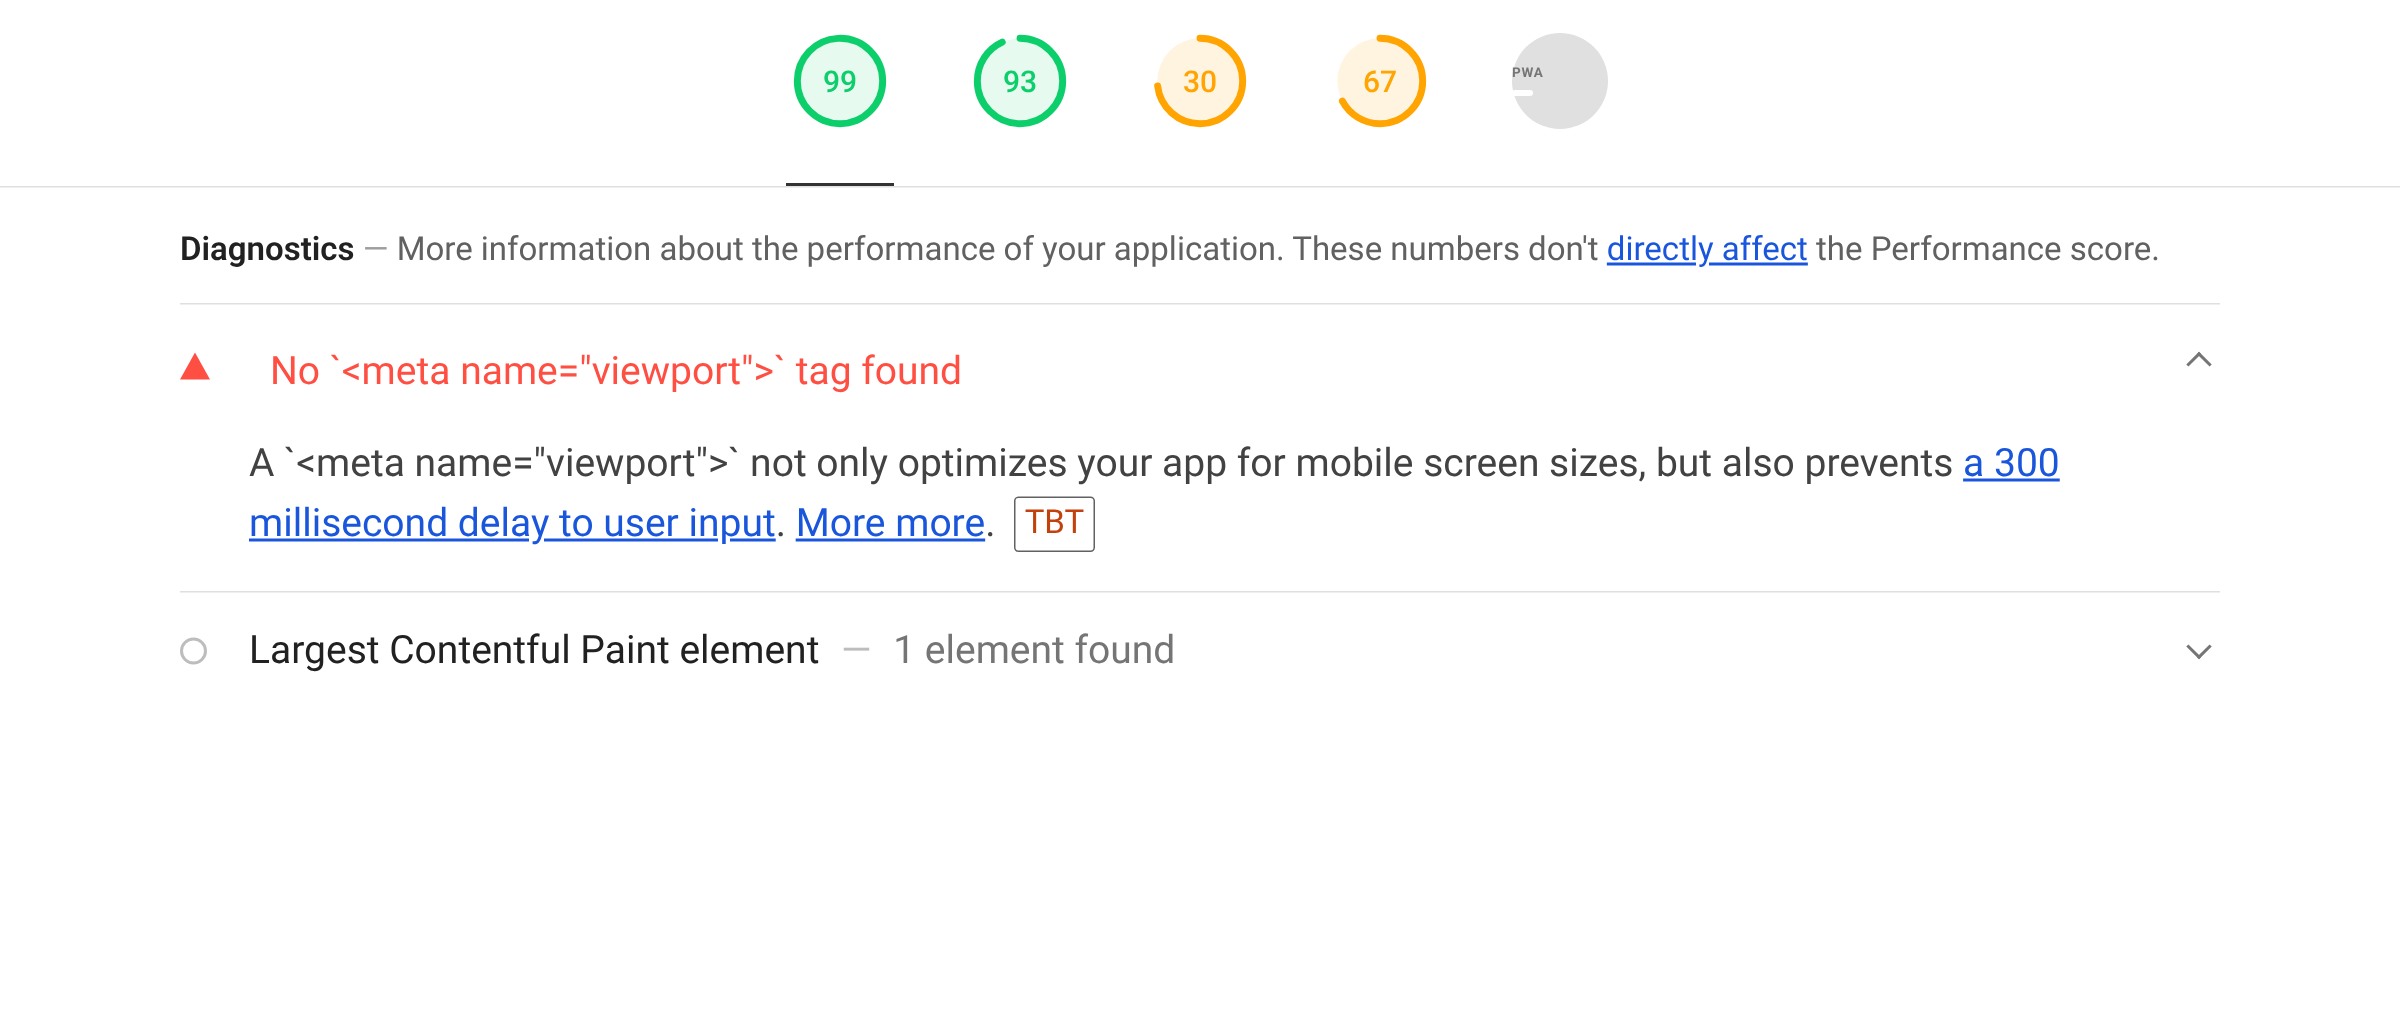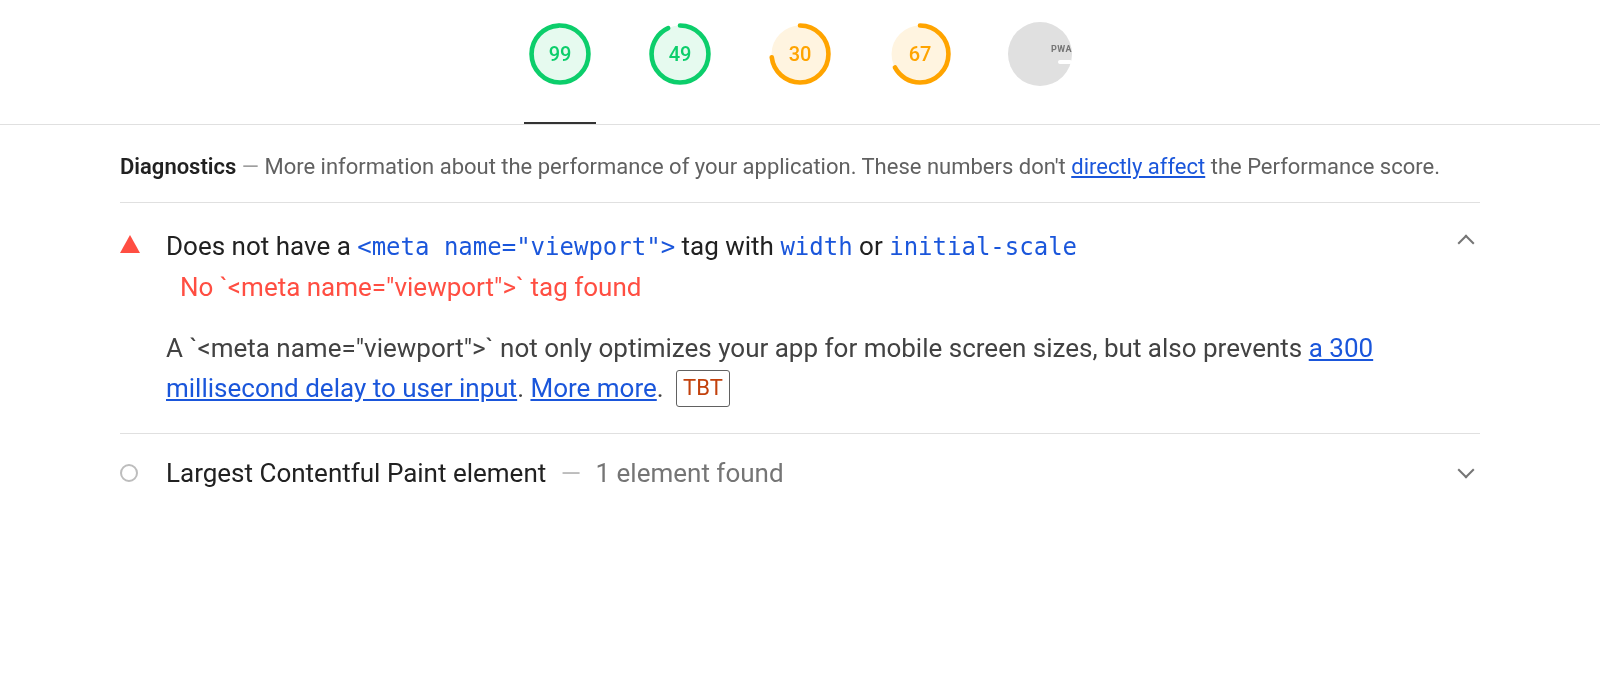--- a/index.html
+++ b/index.html
@@ -47,21 +47,21 @@
     left: -4px; right: -4px; bottom: -34px;
     height: 2px;
     background: #333;
   }
   .pwa {
     width: 64px; height: 64px;
     border-radius: 50%;
     background: #e0e0e0;
     display: flex;
     flex-direction: column;
-    align-items: flex-end;
+    align-items: flex-start;
     justify-content: center;
     position: relative;
   }
   .pwa-label {
     font-size: 9px;
     letter-spacing: 0.5px;
     color: #757575;
     font-weight: 700;
   }
   .pwa-dash {
@@ -201,21 +201,21 @@
         <circle cx="18" cy="18" r="16" fill="none" stroke="#0cce6b" stroke-width="2.6" stroke-dasharray="99.5 100.53" stroke-linecap="round" transform="rotate(-90 18 18)"></circle>
       </svg>
       <div class="gauge-val">99</div>
     </div>
 
     <div class="score green">
       <svg class="gauge" viewBox="0 0 36 36">
         <circle cx="18" cy="18" r="16" fill="#e6faef" stroke="none"></circle>
         <circle cx="18" cy="18" r="16" fill="none" stroke="#0cce6b" stroke-width="2.6" stroke-dasharray="93.5 100.53" stroke-linecap="round" transform="rotate(-90 18 18)"></circle>
       </svg>
-      <div class="gauge-val">49</div>
+      <div class="gauge-val">93</div>
     </div>
 
     <div class="score orange">
       <svg class="gauge" viewBox="0 0 36 36">
         <circle cx="18" cy="18" r="16" fill="#fff4e0" stroke="none"></circle>
         <circle cx="18" cy="18" r="16" fill="none" stroke="#ffa400" stroke-width="2.6" stroke-dasharray="73.4 100.53" stroke-linecap="round" transform="rotate(-90 18 18)"></circle>
       </svg>
       <div class="gauge-val">30</div>
     </div>
 
@@ -243,23 +243,20 @@
     </div>
 
     <hr class="rule">
 
     <div class="audit">
       <div class="audit-header">
         <div class="audit-icon">
           <div class="tri-red"></div>
         </div>
         <div class="audit-body">
-          <div class="audit-title">
-            <span>Does not have a </span><span class="code">&lt;meta name="viewport"&gt;</span><span> tag with </span><span class="code">width</span><span> or </span><span class="code">initial-scale</span>
-          </div>
           <div class="audit-sub">No `&lt;meta name="viewport"&gt;` tag found</div>
           <div class="audit-desc">
             <span>A `&lt;meta name="viewport"&gt;` not only optimizes your app for mobile screen sizes, but also prevents </span><a href="#">a 300 millisecond delay to user input</a><span>. </span><a href="#">More more</a><span>. </span><span class="tag-box">TBT</span>
           </div>
         </div>
         <div class="chevron chev-up"></div>
       </div>
     </div>
 
 

